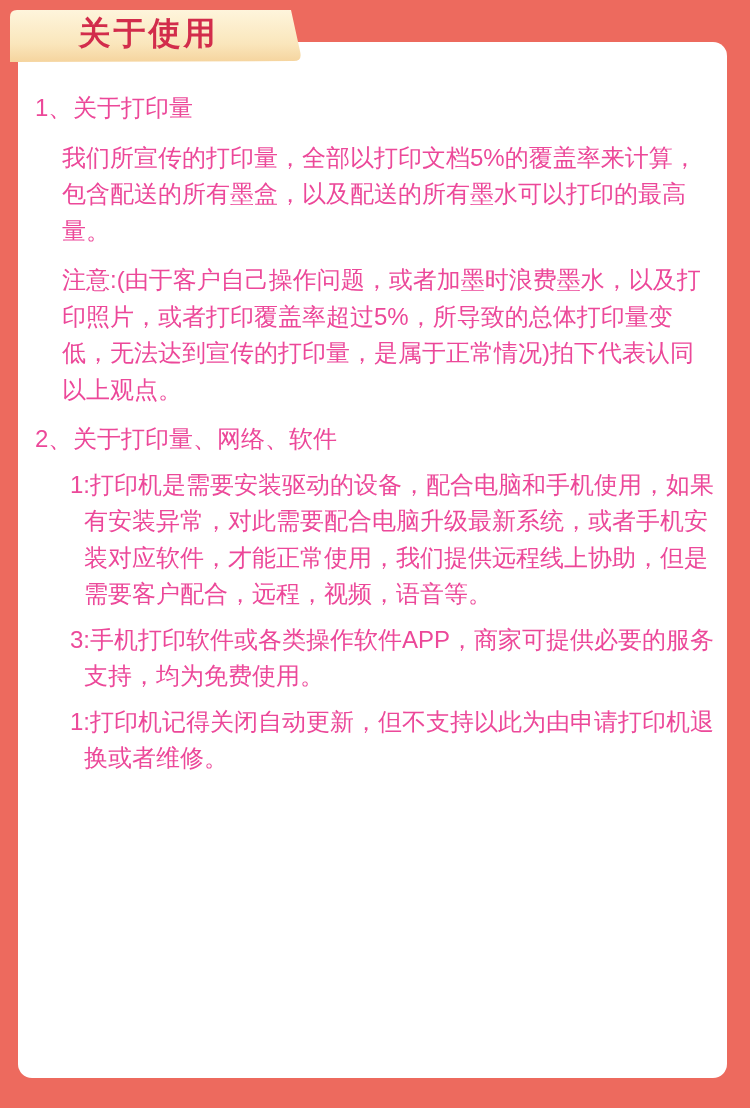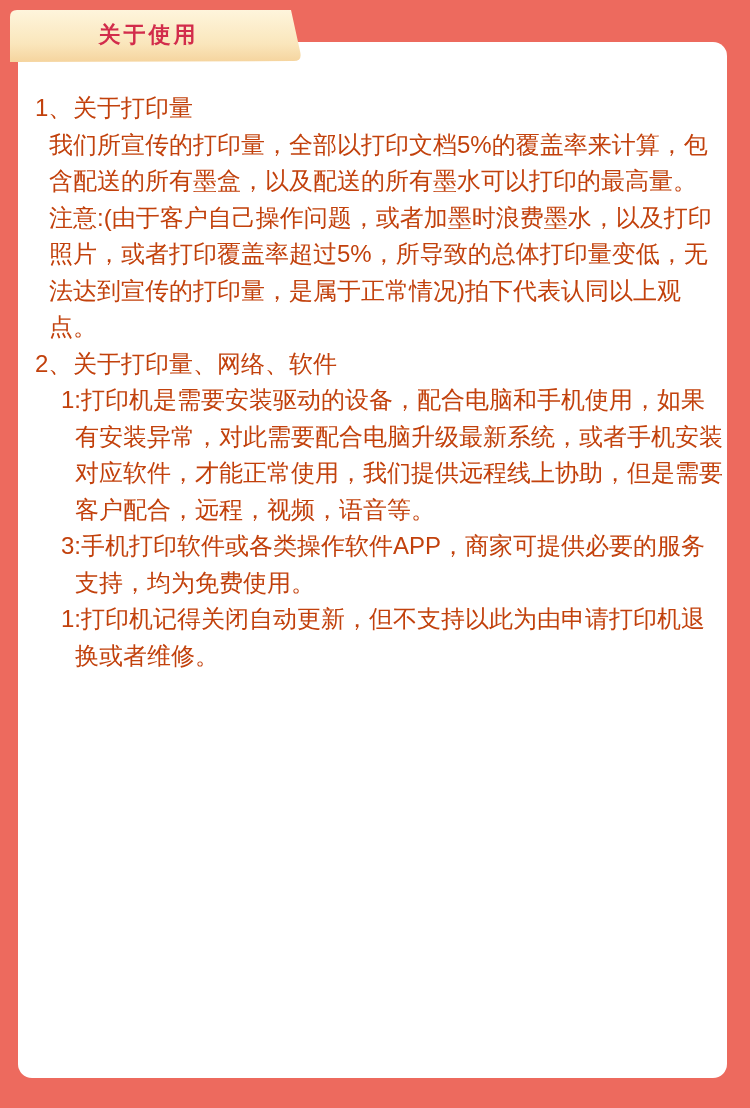--- a/index.html
+++ b/index.html
@@ -16,48 +16,48 @@
     width: 709px; height: 1036px;
     background: #FFFFFF;
     border-radius: 14px;
     box-sizing: border-box;
     padding-top: 48px;
     overflow: hidden;
   }
   .card, .card p, .card div {
     font-size: 24px;
     line-height: 36.5px;
-    color: #c2410c;
+    color: #ec4899;
   }
   .sec-header { padding-left: 17px; margin: 0; }
   .sec-num { display: inline-block; width: 38px; }
   .para {
-    margin: 0;
+    margin: 13px;
     padding-left: 31px;
     padding-right: 8px;
   }
   .item {
-    margin: 0;
+    margin: 9px;
     padding-left: 57px;
     padding-right: 0;
     text-indent: -14px;
   }
   .item-num { }
   .badge {
     position: absolute;
     left: 10px; top: 10px;
     width: 293px; height: 52px;
   }
   .badge svg { position: absolute; left: 0; top: 0; display: block; }
   .badge-label {
     position: absolute;
     left: 0; right: 16px; top: 50%;
     transform: translateY(-54%);
     text-align: center;
-    font-size: 22px;
+    font-size: 32px;
     font-weight: bold;
     letter-spacing: 3px;
     color: #D22C4B;
   }
 </style>
 </head>
 <body>
 
 <div class="card">
 

